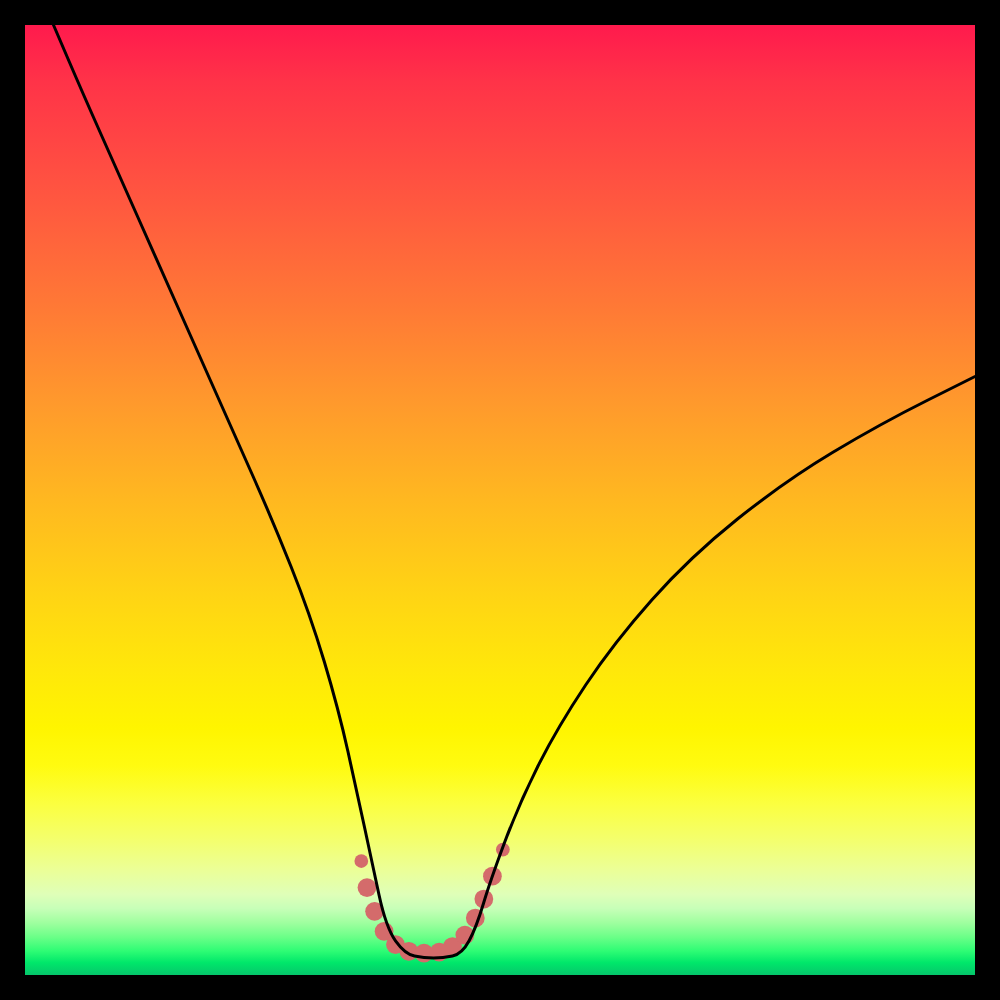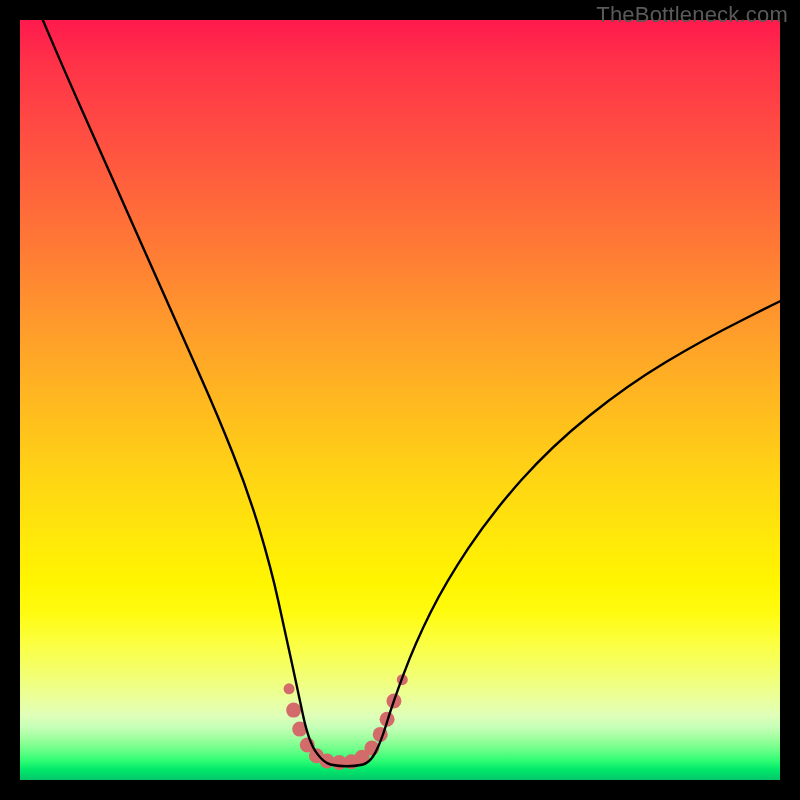--- a/index.html
+++ b/index.html
@@ -87,14 +87,13 @@
           <circle cx="342.00" cy="737.20" r="7.50" fill="#d46b6b"></circle>
           <circle cx="351.88" cy="728.08" r="7.50" fill="#d46b6b"></circle>
           <circle cx="360.24" cy="714.40" r="7.50" fill="#d46b6b"></circle>
           <circle cx="367.08" cy="699.20" r="7.50" fill="#d46b6b"></circle>
           <circle cx="373.92" cy="680.96" r="7.50" fill="#d46b6b"></circle>
           <circle cx="382.28" cy="659.68" r="5.50" fill="#d46b6b"></circle>
         </g>
       <path id="curve-path" fill="none" stroke="#000000" stroke-width="2.4" stroke-linecap="round" d="M 22.80 0.00 Q 22.80 0.00 34.20 26.60 Q 45.60 53.20 60.80 87.40 Q 76.00 121.60 91.20 155.80 Q 106.40 190.00 121.60 224.20 Q 136.80 258.40 152.00 292.60 Q 167.20 326.80 182.40 361.00 Q 197.60 395.20 212.80 433.20 Q 228.00 471.20 239.40 509.20 Q 250.80 547.20 258.40 581.40 Q 266.00 615.60 271.70 642.20 Q 277.40 668.80 283.10 695.40 Q 288.80 722.00 296.40 732.64 Q 304.00 743.28 311.60 744.80 Q 319.20 746.32 326.80 746.32 Q 334.40 746.32 342.00 744.80 Q 349.60 743.28 355.30 732.64 Q 361.00 722.00 366.70 703.00 Q 372.40 684.00 383.80 653.60 Q 395.20 623.20 410.40 592.80 Q 425.60 562.40 448.40 528.20 Q 471.20 494.00 501.60 459.80 Q 532.00 425.60 570.00 395.20 Q 608.00 364.80 646.00 342.00 Q 684.00 319.20 722.00 300.20 T 760.00 281.20"></path>
     </svg>
   </div>
-  <div class="attribution">TheBottleneck.com</div>
 </div>
 
 </body></html>

